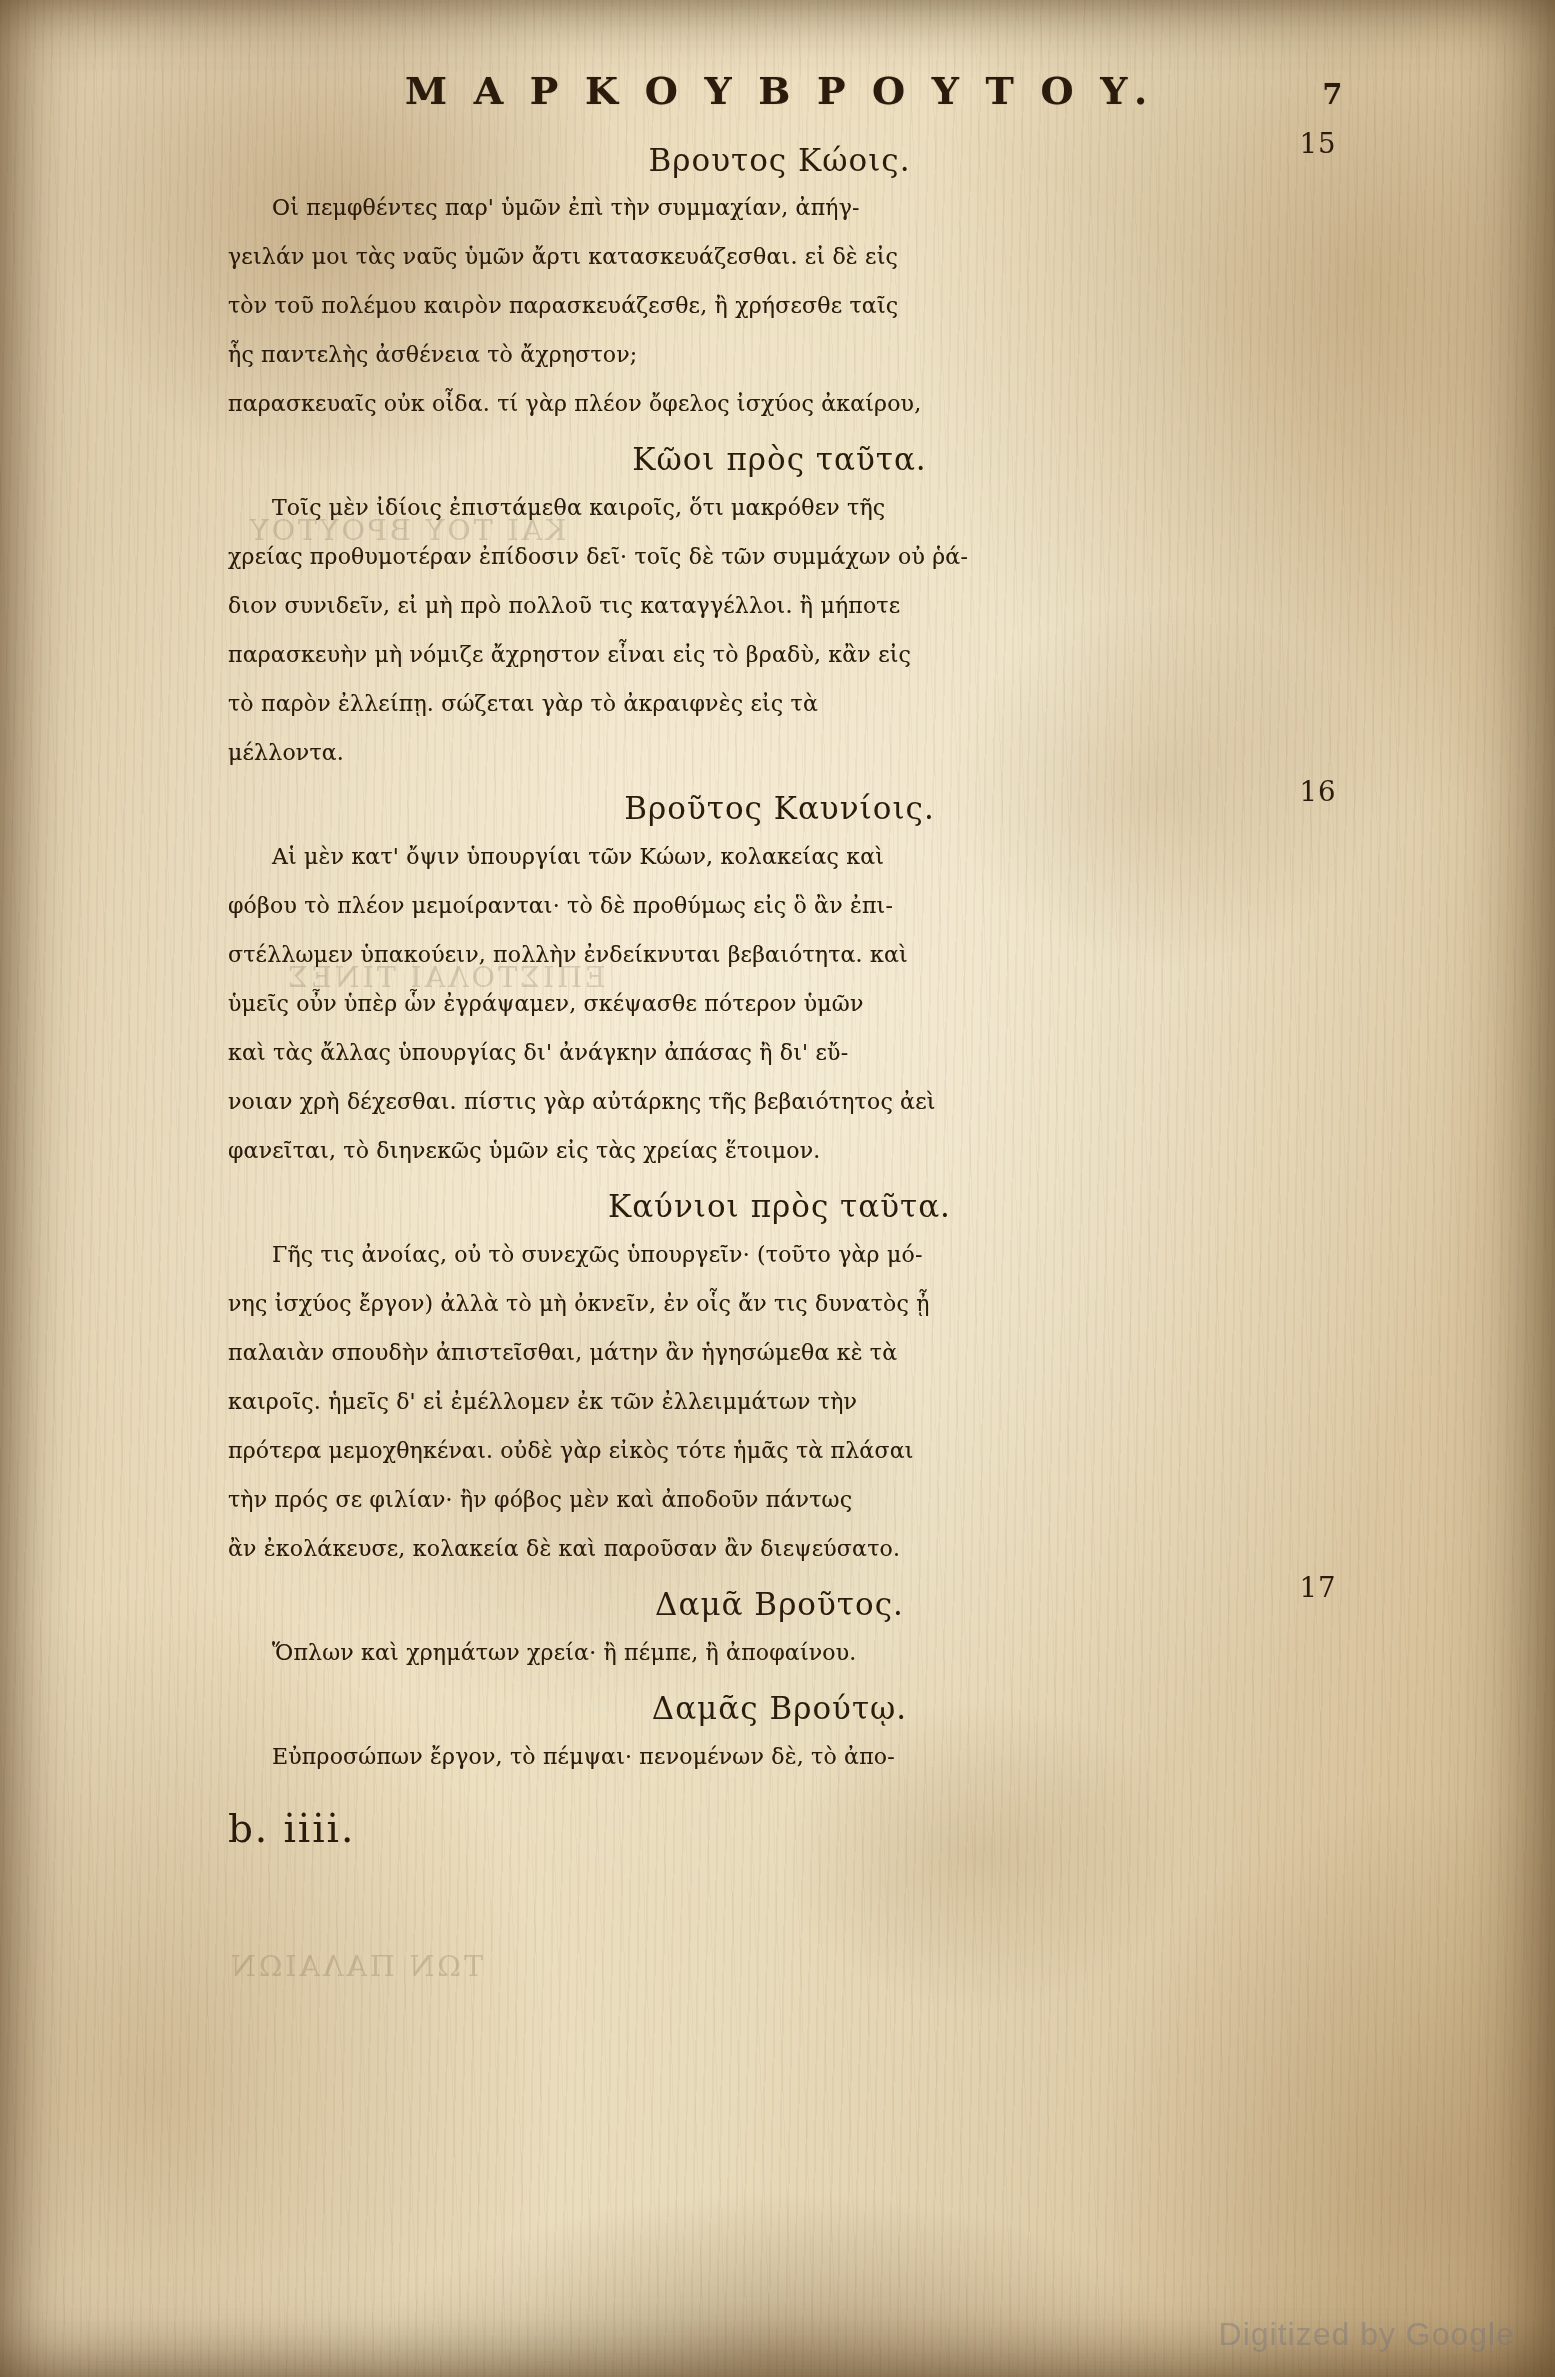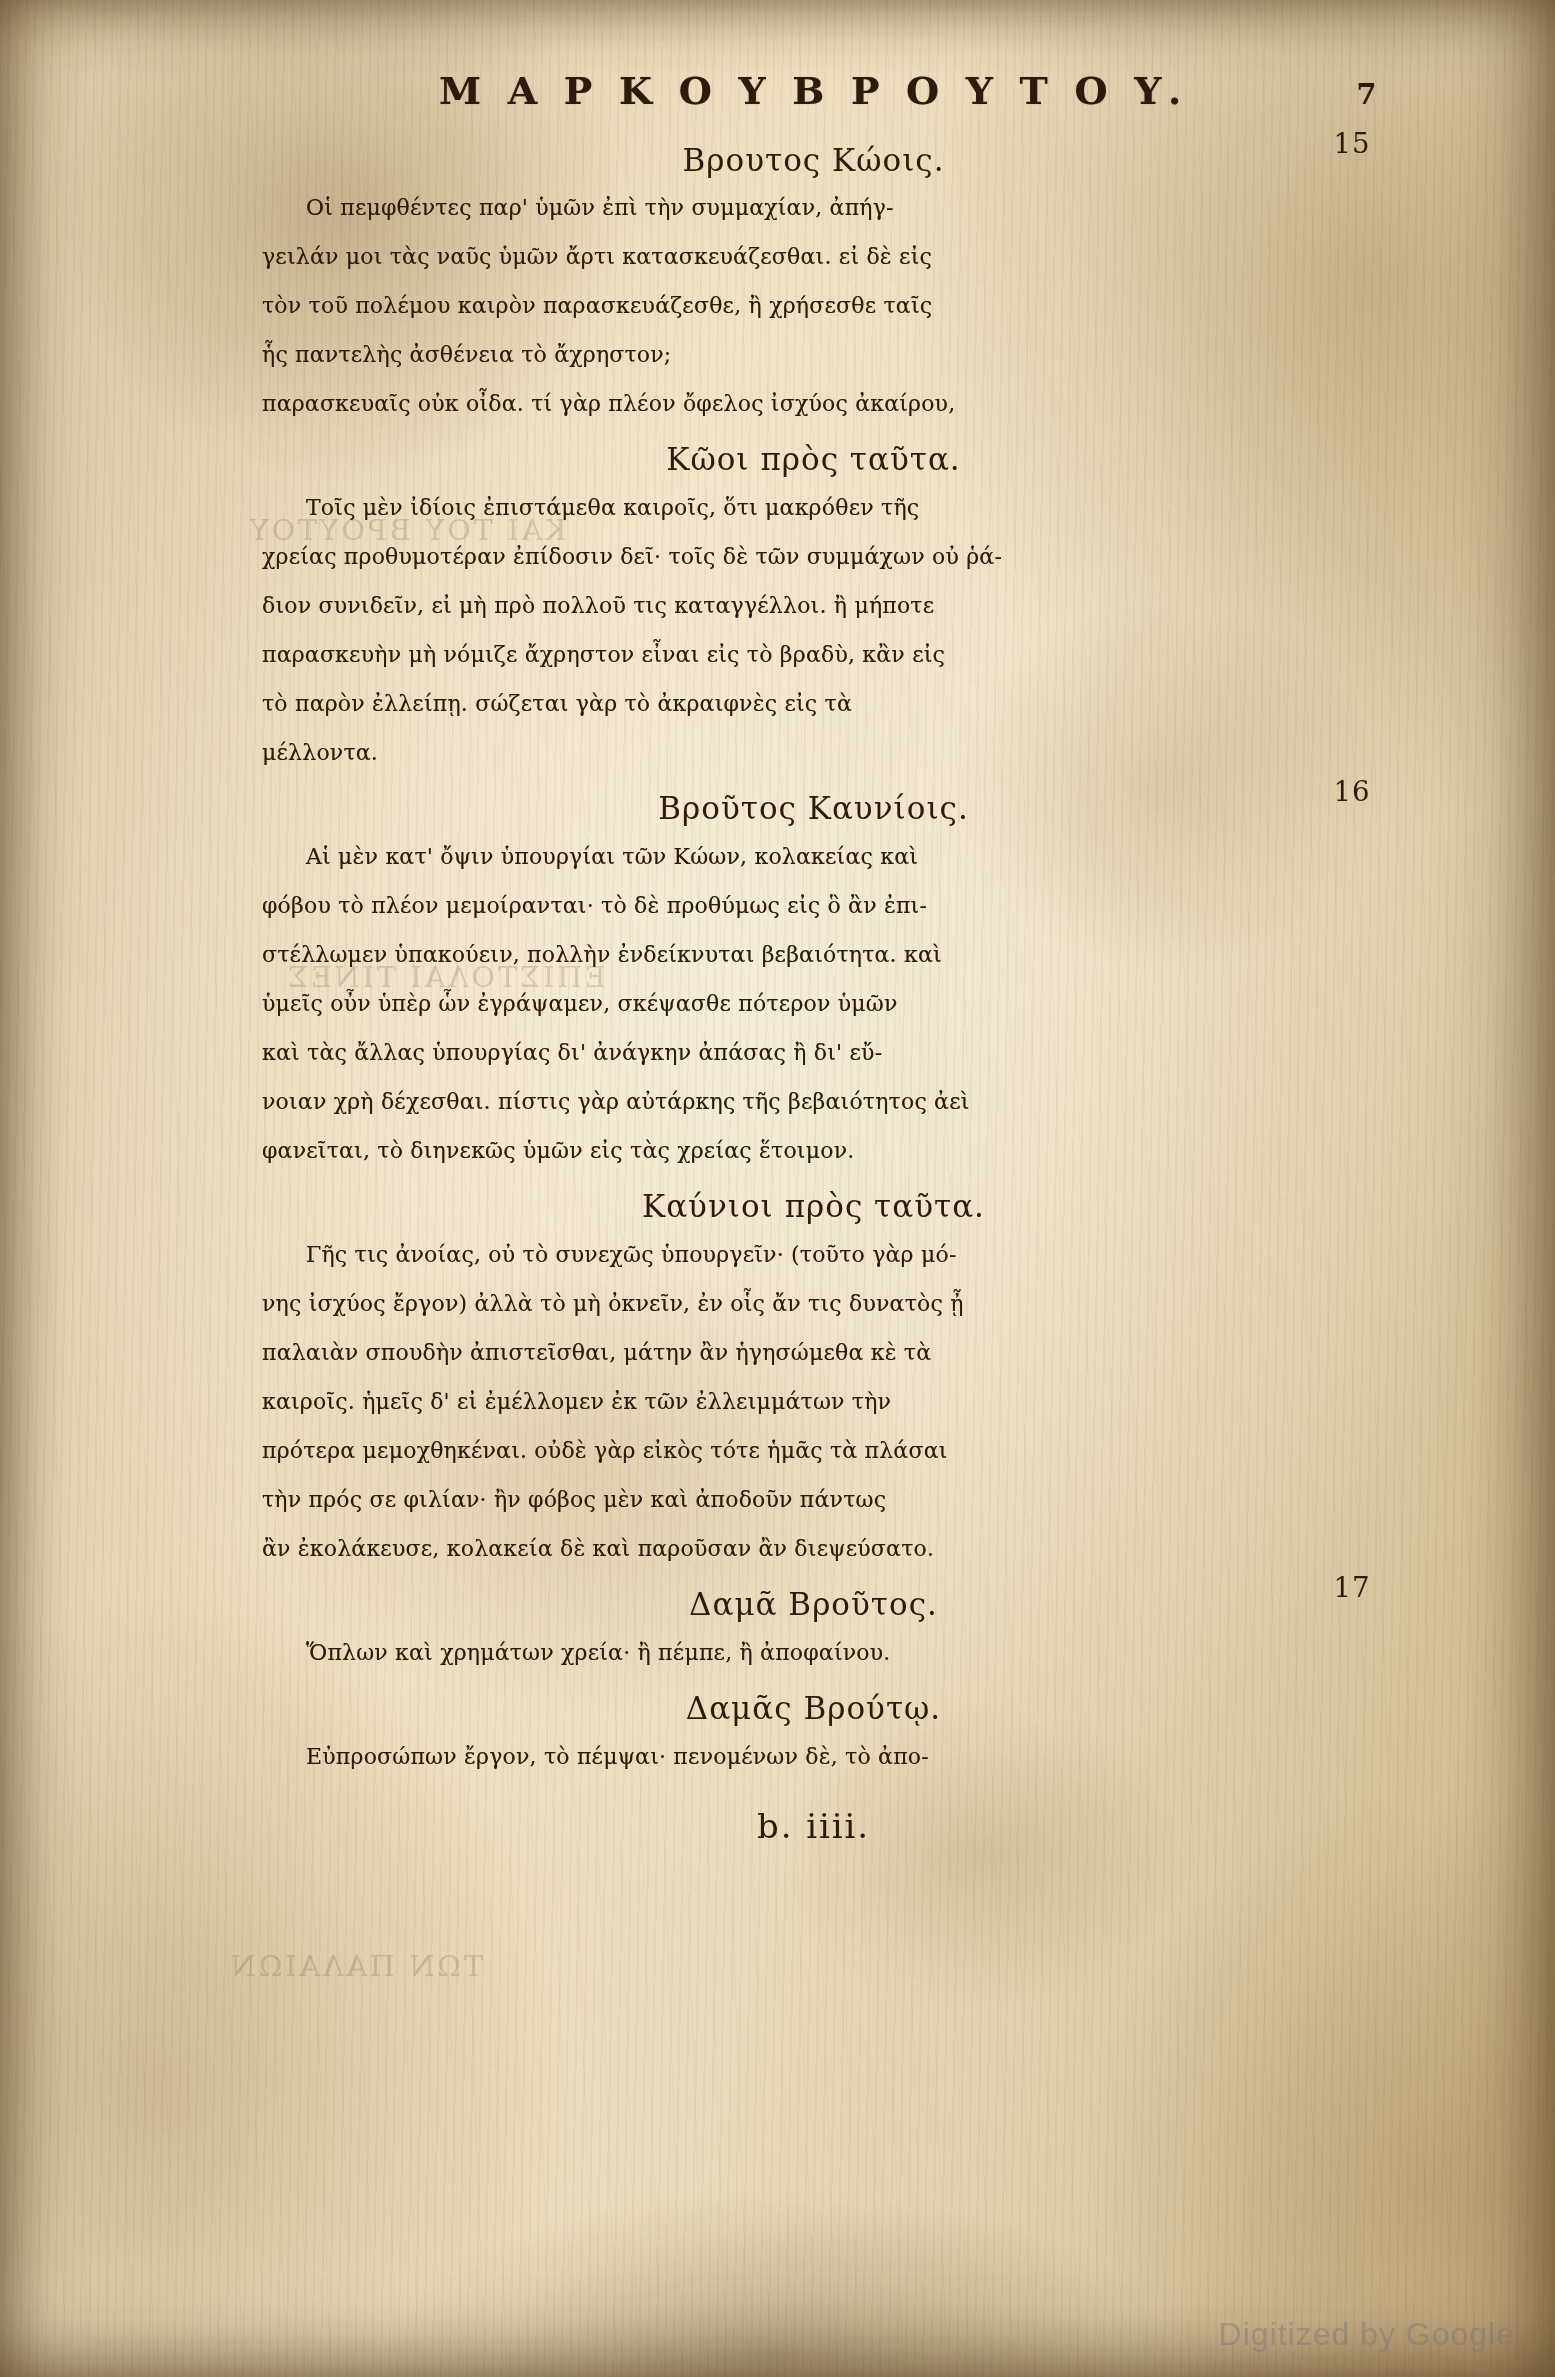--- a/index.html
+++ b/index.html
@@ -59,21 +59,20 @@
     pointer-events: none;
   }
 
   
   #textblock {
     position: absolute;
     left: 228px;
     top: 68px;
     width: 1103px;
     color: #2a1b0d;
-    margin-left: 34px;
   }
 
   .hdr {
     display: flex;
     align-items: baseline;
     justify-content: center;
     position: relative;
     letter-spacing: 6.7px;
     font-size: 38px;
     font-weight: 600;
@@ -108,22 +107,21 @@
     line-height: 49px;
     white-space: nowrap;
     letter-spacing: 0.2px;
     text-shadow: 0 0 0.6px rgba(50,32,14,0.45);
   }
   .indent { padding-left: 44px; }
 
   .para { margin: 0 0 1.9px 0; }
 
   .sig {
-    text-align: center;
-    font-size: 34px;
+    font-size: 39px;
     letter-spacing: 1.9px;
     margin-top: 25px;
   }
 
   
   .ghost {
     position: absolute;
     color: rgba(90,70,45,0.20);
     font-size: 28.5px;
     letter-spacing: 2.9px;

